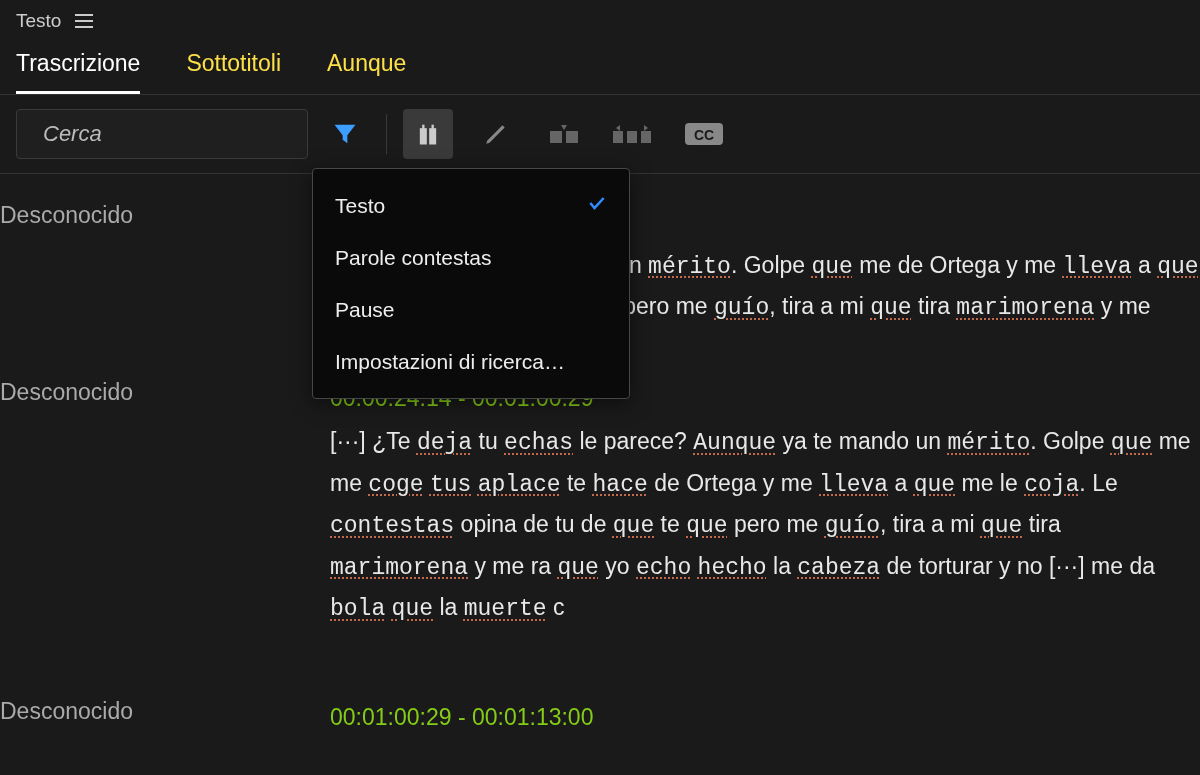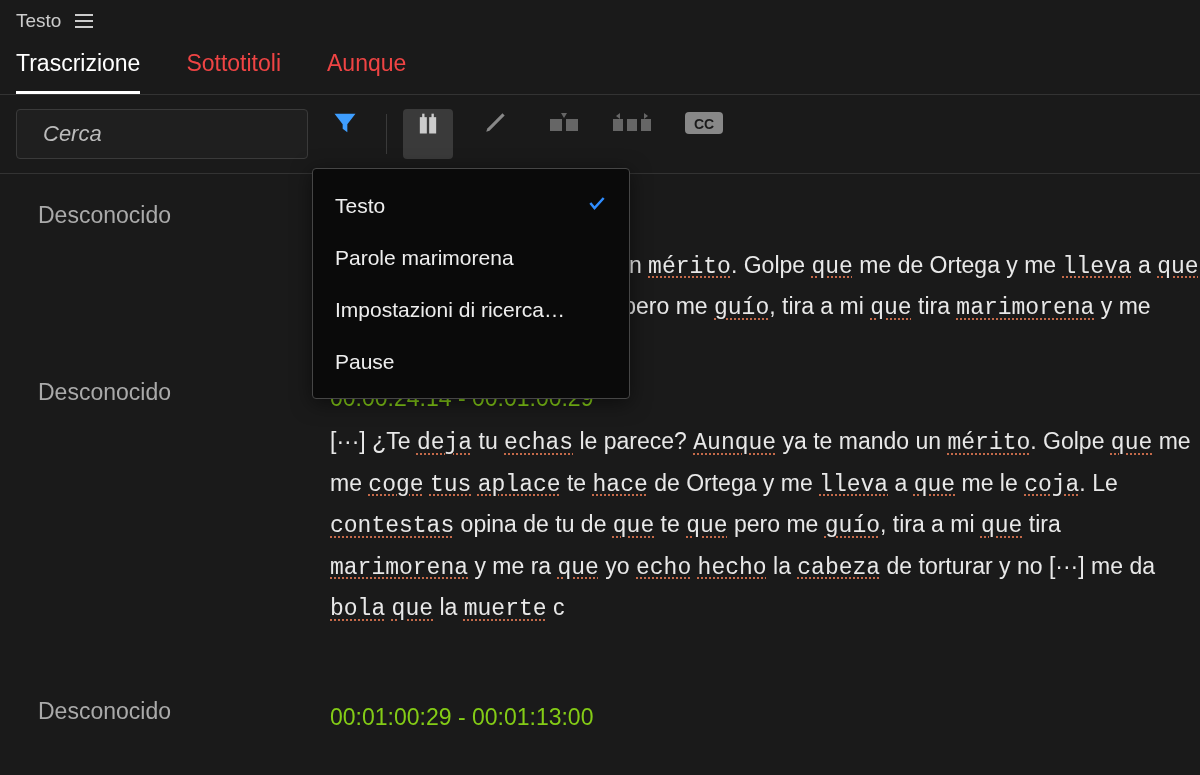--- a/index.html
+++ b/index.html
@@ -37,21 +37,21 @@
   .panel-header .menu-icon span:nth-child(3){top:12px;}
 
   .tabs {
     display: flex;
     gap: 46px;
     padding: 14px 24px 0 16px;
     border-bottom: 1px solid #333;
     font-size: 23px;
   }
   .tab {
-    color: #ef4444;
+    color: #fde047;
     padding-bottom: 14px;
     cursor: pointer;
   }
   .tab.active {
     color: #fff;
     border-bottom: 3px solid #fff;
   }
 
   .toolbar {
     display: flex;
@@ -84,21 +84,21 @@
   .tb-divider {
     width: 1px;
     height: 40px;
     background: #3a3a3a;
     margin: 0 4px;
   }
   .tb-btn {
     width: 50px;
     height: 50px;
     display: flex;
-    align-items: flex-start;
+    align-items: center;
     justify-content: center;
     border-radius: 4px;
     cursor: pointer;
   }
   .tb-btn.pressed {
     background: #3a3a3a;
   }
   .tb-btn svg { display:block; }
 
   .dropdown-menu {
@@ -134,21 +134,20 @@
   .transcript-area {
     padding: 0 0 0 0;
     border-top: 1px solid #333;
   }
   .segment {
     display: flex;
     padding: 28px 0 40px 0;
   }
   .speaker-col {
     width: 330px;
-    padding-left: 38px;
     font-size: 23px;
     color: #aaa;
   }
   .body-col {
     flex: 1;
     font-size: 23px;
     line-height: 1.72;
     color: #e8e8e8;
   }
   .timecode {
@@ -251,29 +250,29 @@
   <div class="dropdown-menu">
     <div class="dropdown-item checked">
       <span>Testo</span>
       <span class="check">
         <svg width="20" height="20" viewBox="0 0 24 24" fill="none" stroke="#2f8dff" stroke-width="3">
             <polyline points="4 12 9 18 20 6"></polyline>
           </svg>
       </span>
     </div>
     <div class="dropdown-item">
-      <span>Parole marimorena</span>
+      <span>Parole contestas</span>
+
+    </div>
+    <div class="dropdown-item">
+      <span>Pause</span>
 
     </div>
     <div class="dropdown-item">
       <span>Impostazioni di ricerca…</span>
-
-    </div>
-    <div class="dropdown-item">
-      <span>Pause</span>
 
     </div>
   </div>
 </div>
 
 <div class="transcript-area">
 
   <div class="segment">
     <div class="speaker-col">Desconocido</div>
     <div class="body-col">

